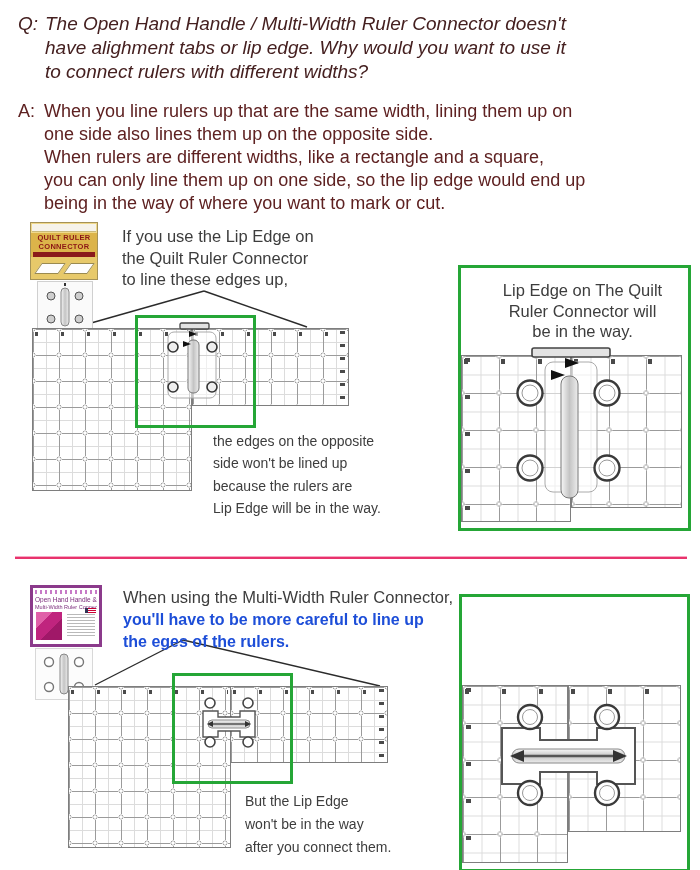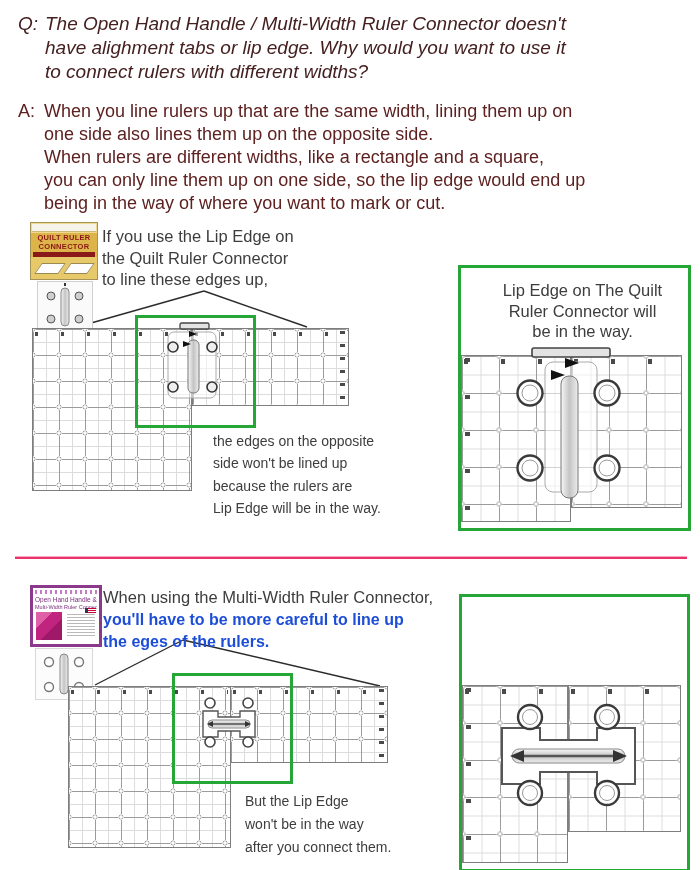--- a/index.html
+++ b/index.html
@@ -9,21 +9,21 @@
   
   .q-block{position:absolute;left:45px;top:12px;width:655px;
            font-size:19px;line-height:24px;font-style:italic;color:#452020;}
   .q-block .prefix{position:absolute;left:-27px;top:0;}
   .a-block{position:absolute;left:44px;top:100px;width:650px;
            font-size:18px;line-height:23px;color:#5e2121;}
   .a-block .prefix{position:absolute;left:-26px;top:0;}
   .tline{position:relative;}
 
   
-  .cap{position:absolute;font-size:16.5px;line-height:21.5px;color:#3d3d3d;}
+  .cap{position:absolute;font-size:16.5px;line-height:21.5px;color:#3d3d3d;margin-left:20px;}
   .note{position:absolute;font-size:14px;line-height:22.4px;color:#3d3d3d;}
 
   
   .grid{position:absolute;background-color:#fff;box-sizing:border-box;
     background-image:
       radial-gradient(circle,#ffffff 1.4px,#909090 2px,#ffffff 2.8px,rgba(255,255,255,0) 3.4px),
       linear-gradient(to right,#9b9b9b 1px,rgba(0,0,0,0) 1px),
       linear-gradient(to bottom,#9b9b9b 1px,rgba(0,0,0,0) 1px),
       linear-gradient(to right,#dcdcdc 1px,rgba(0,0,0,0) 1px),
       linear-gradient(to bottom,#dcdcdc 1px,rgba(0,0,0,0) 1px);

